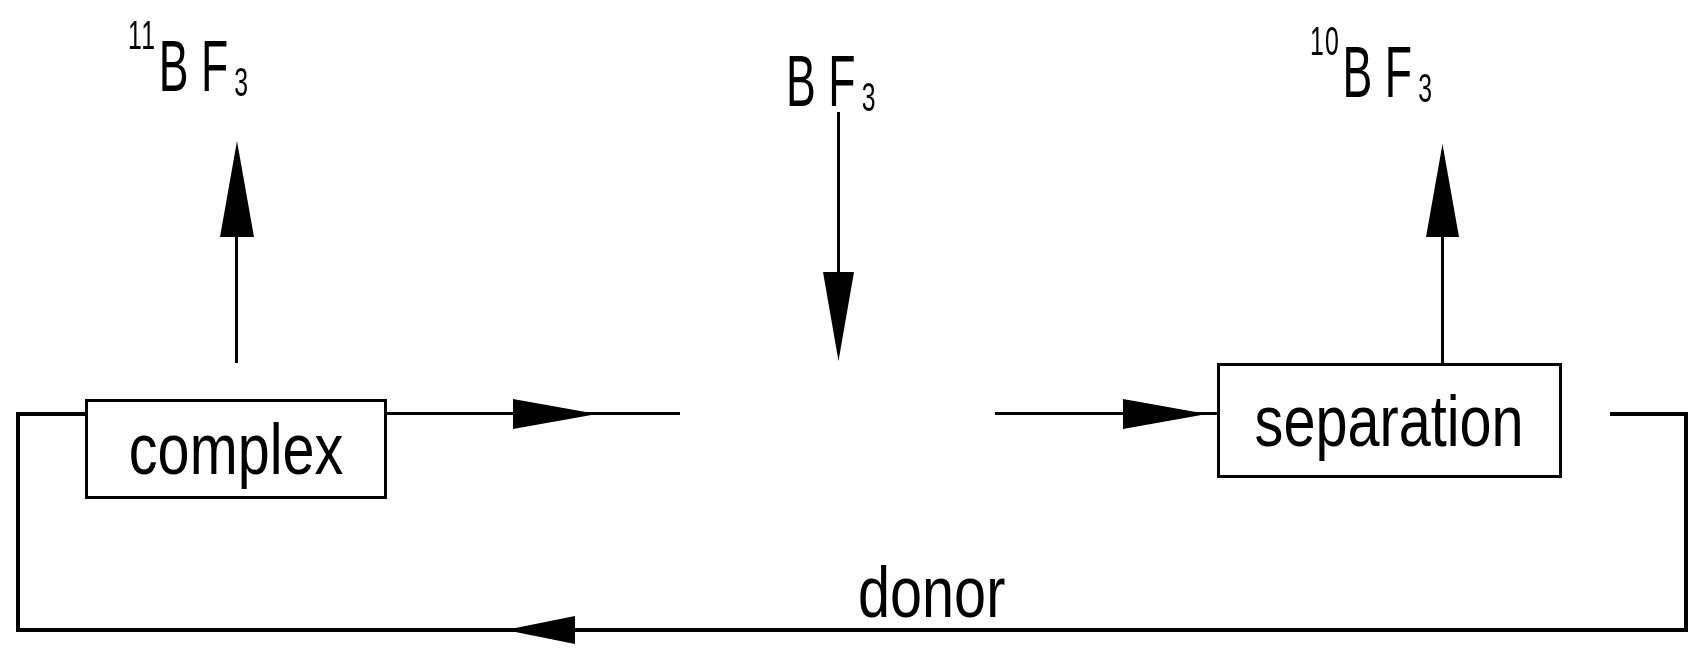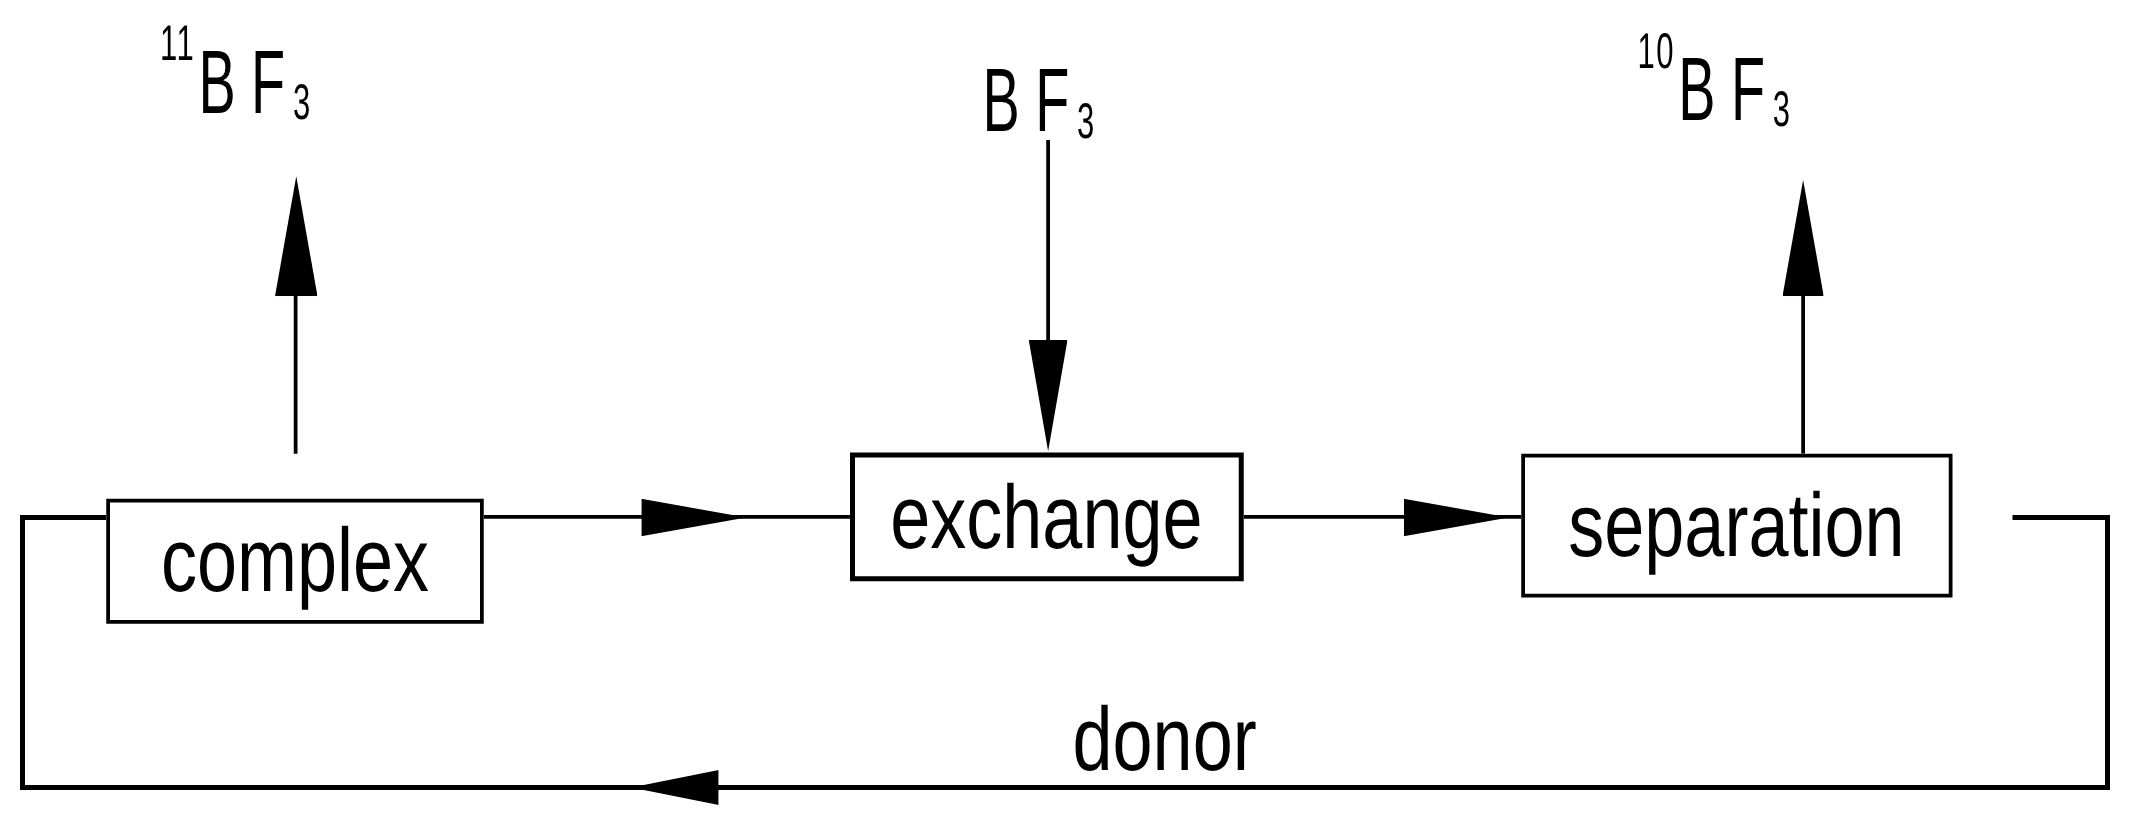--- a/index.html
+++ b/index.html
@@ -96,21 +96,18 @@
   <div class="seg" style="left:16px; top:412px; width:4px; height:220px;"></div>
   <div class="seg" style="left:18px; top:412px; width:67px; height:4px;"></div>
   <div class="tri left" style="left:505px; top:616px; width:70px; height:28px;"></div>
 
   <div class="flow-label" style="left:858px; top:556px;">donor</div>
 
   <div class="box" style="left:85px; top:353px; width:302px; height:100px; border-width:3px;margin-top:46px;">
     <span class="box-label">complex</span>
   </div>
 
-  <div class="box" style="left:680px; top:362px; width:315px; height:103px; border-width:4px;">
-    <span class="box-label">exchange</span>
-  </div>
 
   <div class="box" style="left:1217px; top:363px; width:345px; height:115px; border-width:3px;">
     <span class="box-label">separation</span>
   </div>
 
 </div>
 
 </body></html>

